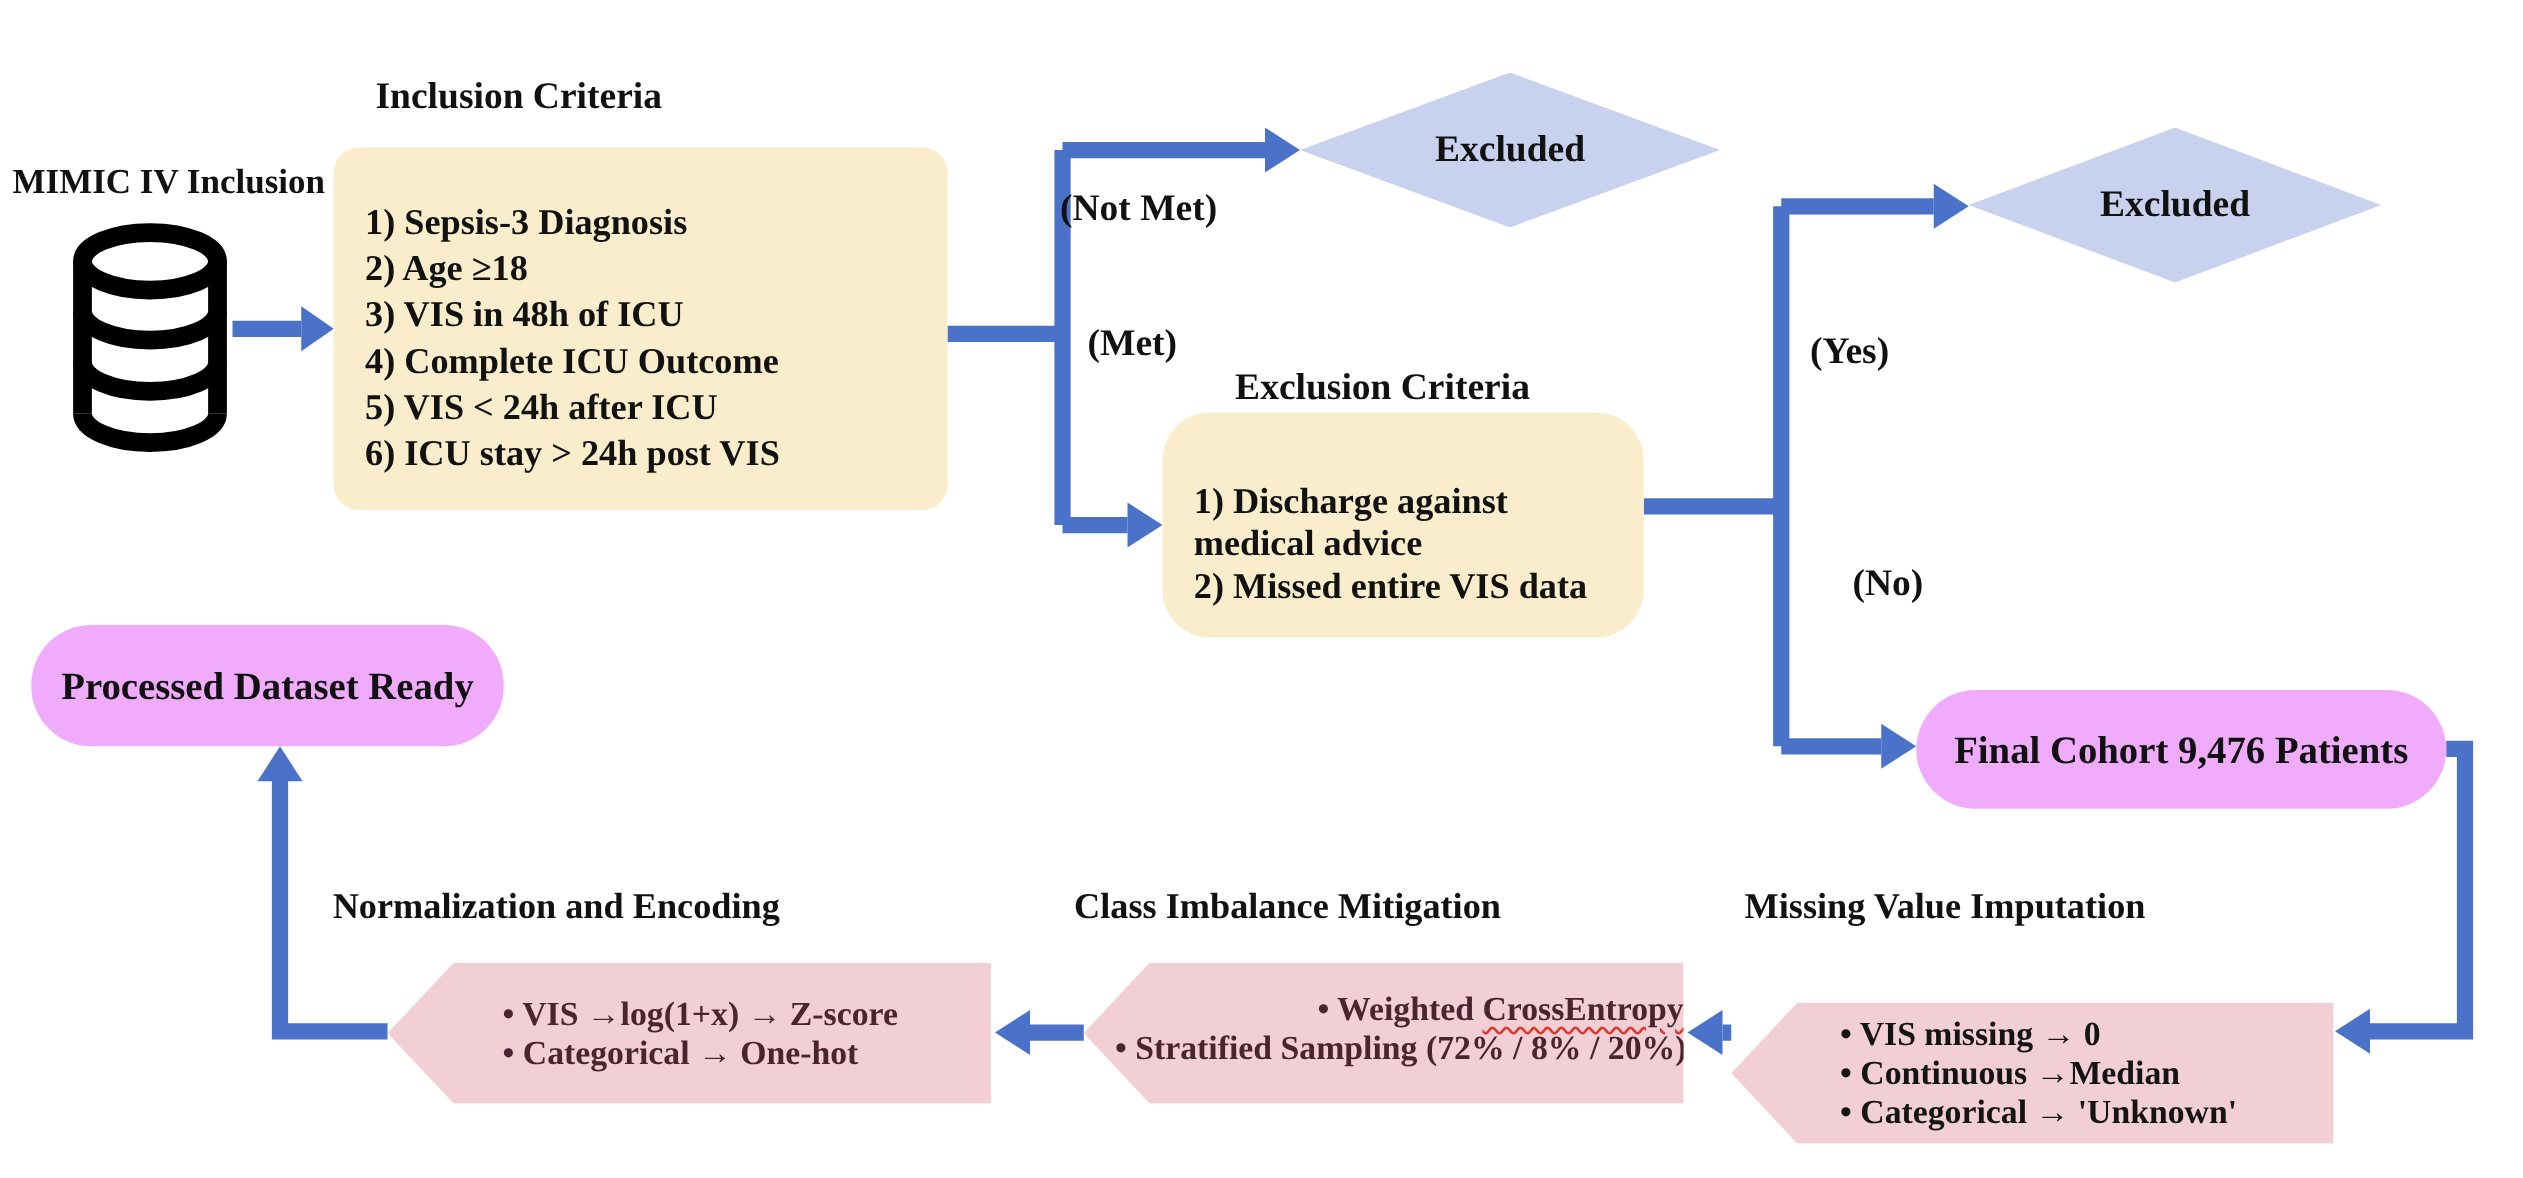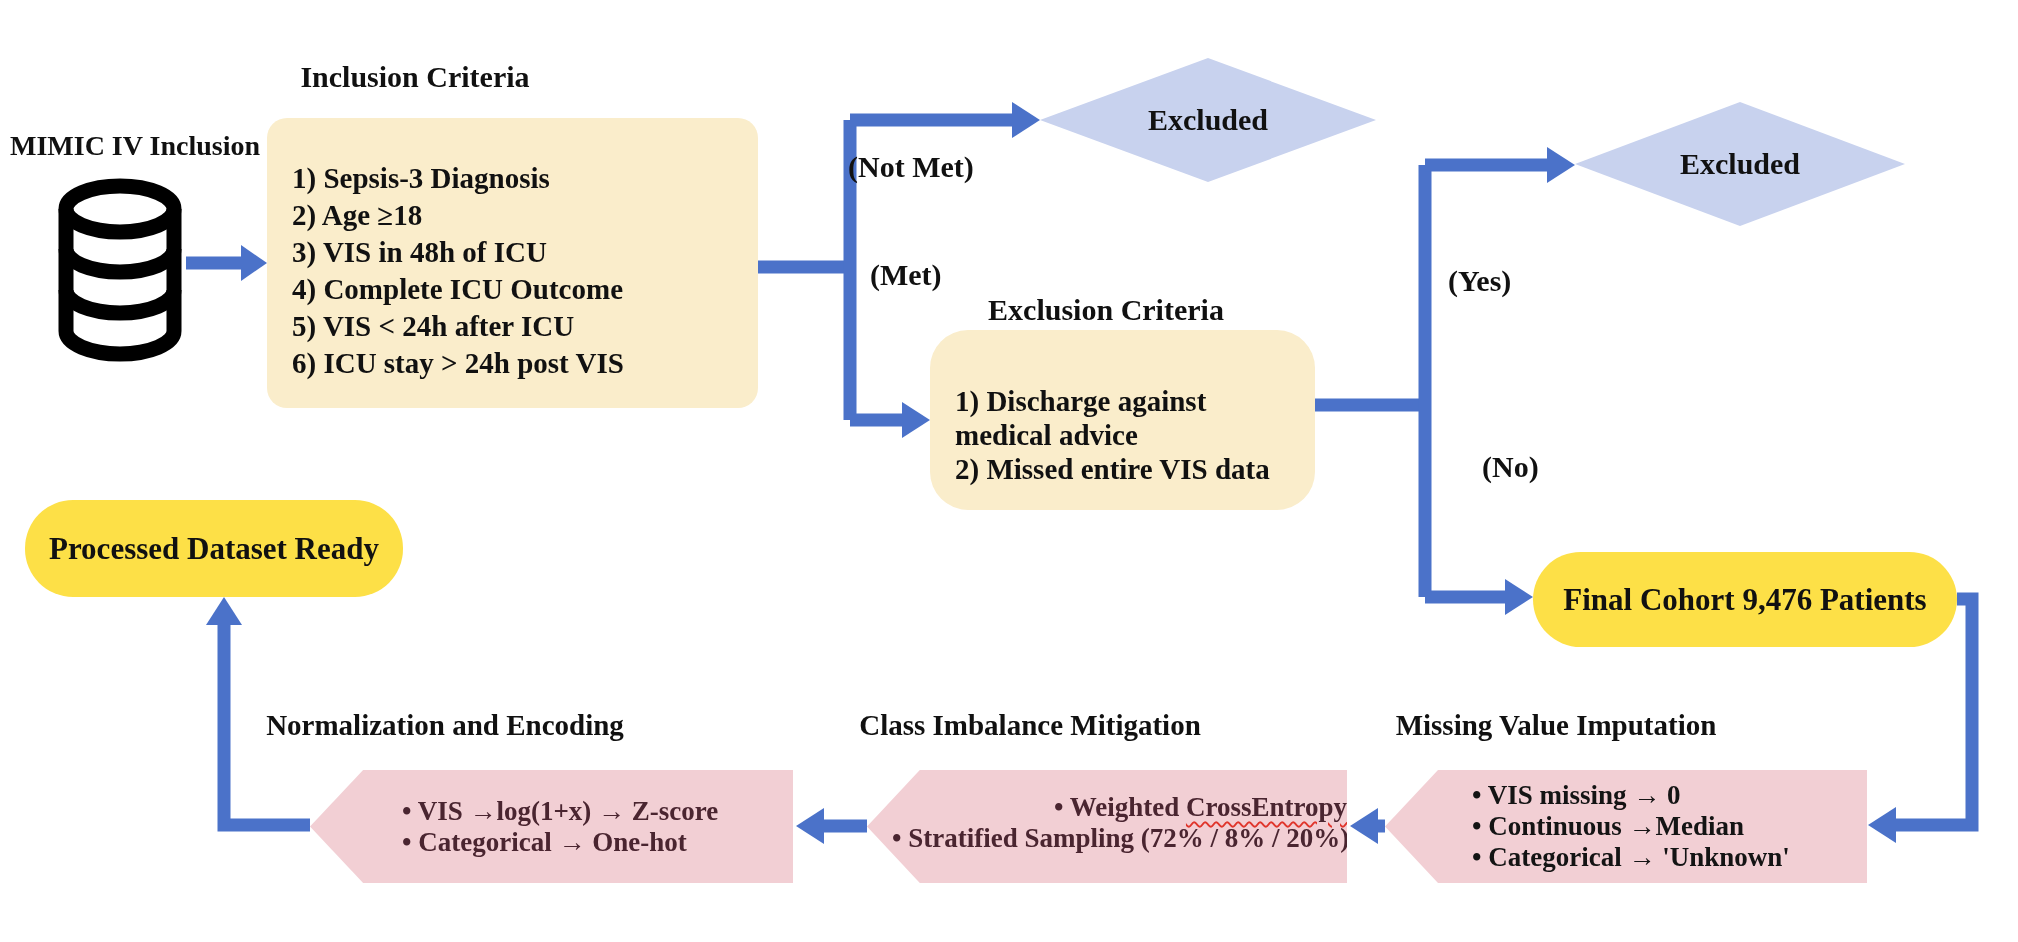--- a/index.html
+++ b/index.html
@@ -11,21 +11,21 @@
   .title{font-size:29px;text-align:center;line-height:1.1;}
   .label{font-size:30px;white-space:nowrap;}
   .ybox{background:#FAEDCB;border-radius:20px;}
   .ybox .itm{font-size:29px;line-height:37px;white-space:nowrap;}
   .ybox2 .itm{line-height:34px;}
   .diamond{
     background:#C8D2EE;clip-path:polygon(50% 0,100% 50%,50% 100%,0 50%);
     display:flex;align-items:center;justify-content:center;font-size:30px;
   }
   .pill{
-    background:#fde047;border-radius:48px;display:flex;align-items:center;justify-content:center;
+    background:#f0abfc;border-radius:48px;display:flex;align-items:center;justify-content:center;
     font-size:31px;white-space:nowrap;
   }
   .pent{background:#F2CFD4;clip-path:polygon(0 50%,11% 0,100% 0,100% 100%,11% 100%);}
   .pent .b{font-size:27px;line-height:31px;white-space:nowrap;color:#4A2530;}
   .pent.dark .b{color:#141414;}
   .squiggle{
     text-decoration:underline;text-decoration-style:wavy;text-decoration-color:#E0352B;
     text-decoration-thickness:2px;text-underline-offset:5px;
   }
   svg.wires{position:absolute;left:0;top:0;pointer-events:none;}
@@ -120,21 +120,21 @@
 
   <div class="abs pill" style="left:1533px;top:552px;width:424px;height:95px;">
     <span>Final Cohort 9,476 Patients</span>
   </div>
 
   <div class="abs pill" style="left:25px;top:500px;width:378px;height:97px;">
     <span>Processed Dataset Ready</span>
   </div>
 
   <div class="abs title" style="left:1346px;top:710px;width:420px;">Missing Value Imputation</div>
-  <div class="abs pent dark" style="left:1385px;top:770px;width:482px;height:113px;padding:10px 0 0 87px;box-sizing:border-box;">
+  <div class="abs pent dark" style="left:1385px;top:802px;width:482px;height:113px;padding:10px 0 0 87px;box-sizing:border-box;">
     <div class="b">• VIS missing → 0</div>
     <div class="b">• Continuous →Median</div>
     <div class="b">• Categorical → 'Unknown'</div>
   </div>
 
   <div class="abs title" style="left:820px;top:710px;width:420px;">Class Imbalance Mitigation</div>
   <div class="abs pent" style="left:867px;top:770px;width:480px;height:113px;padding:22px 0 0 25px;box-sizing:border-box;text-align:right;">
     <div class="b"><span>• Weighted </span><span class="squiggle">CrossEntropy</span></div>
     <div class="b">• Stratified Sampling (72% / 8% / 20%)</div>
   </div>

